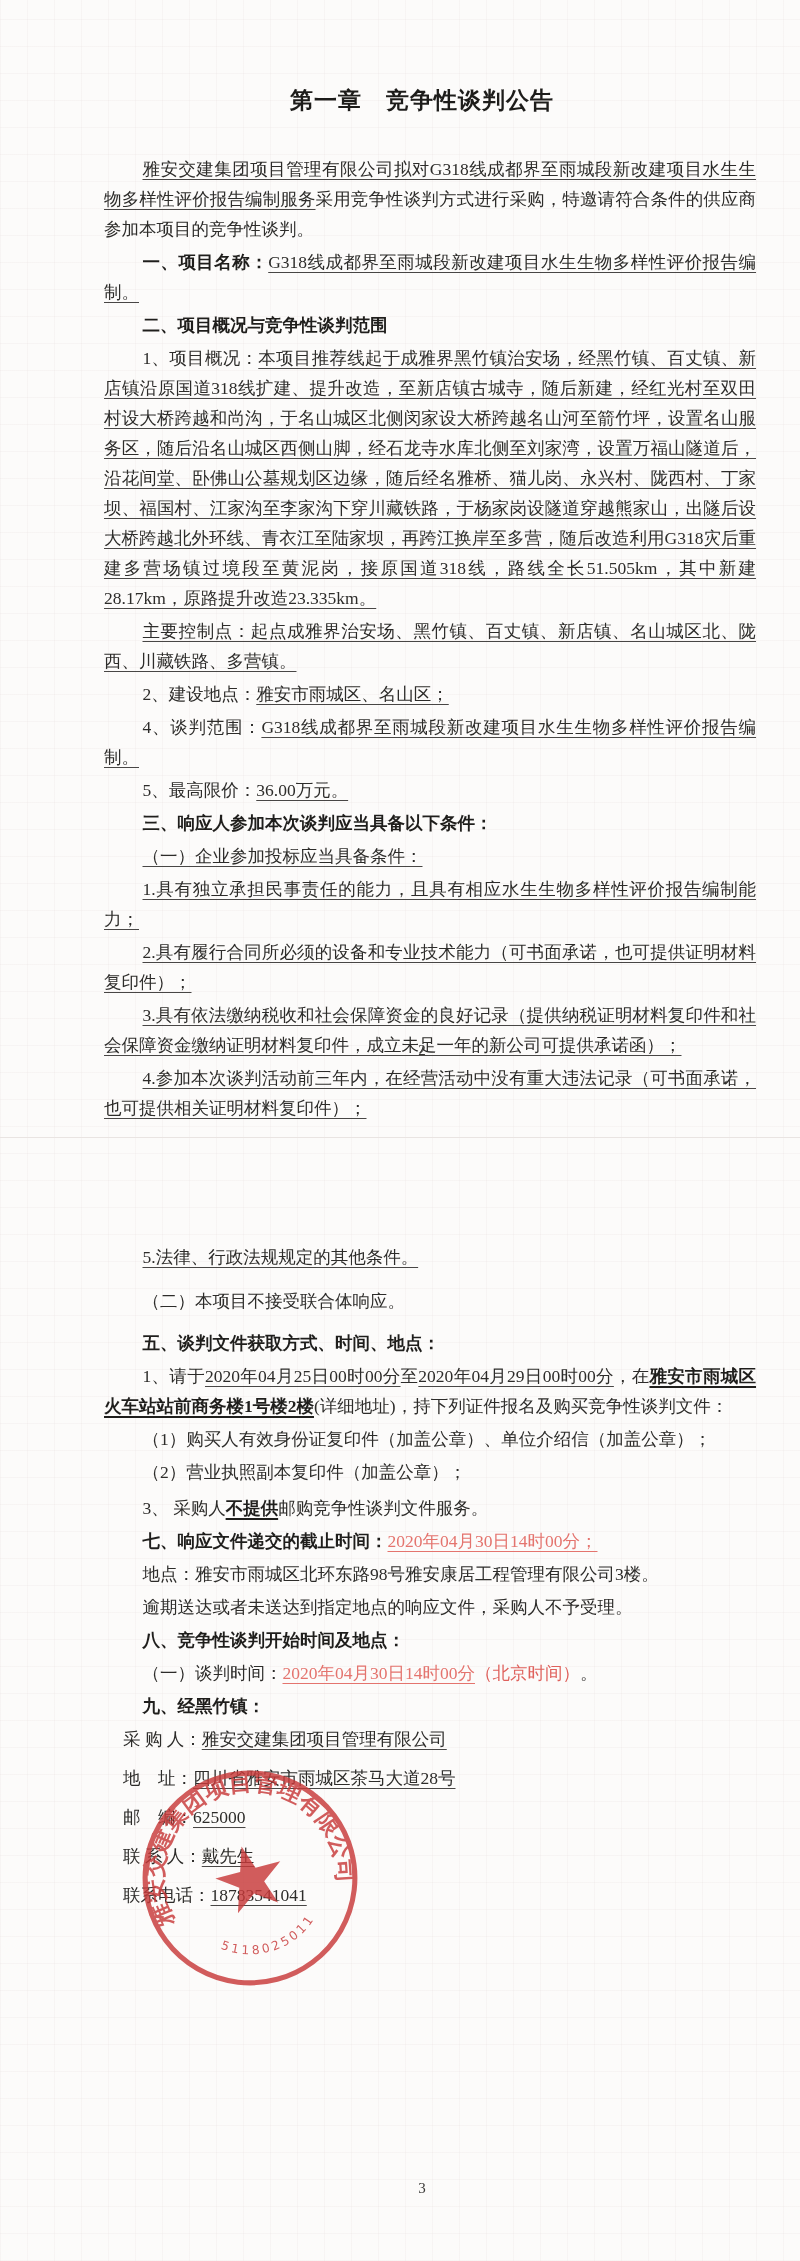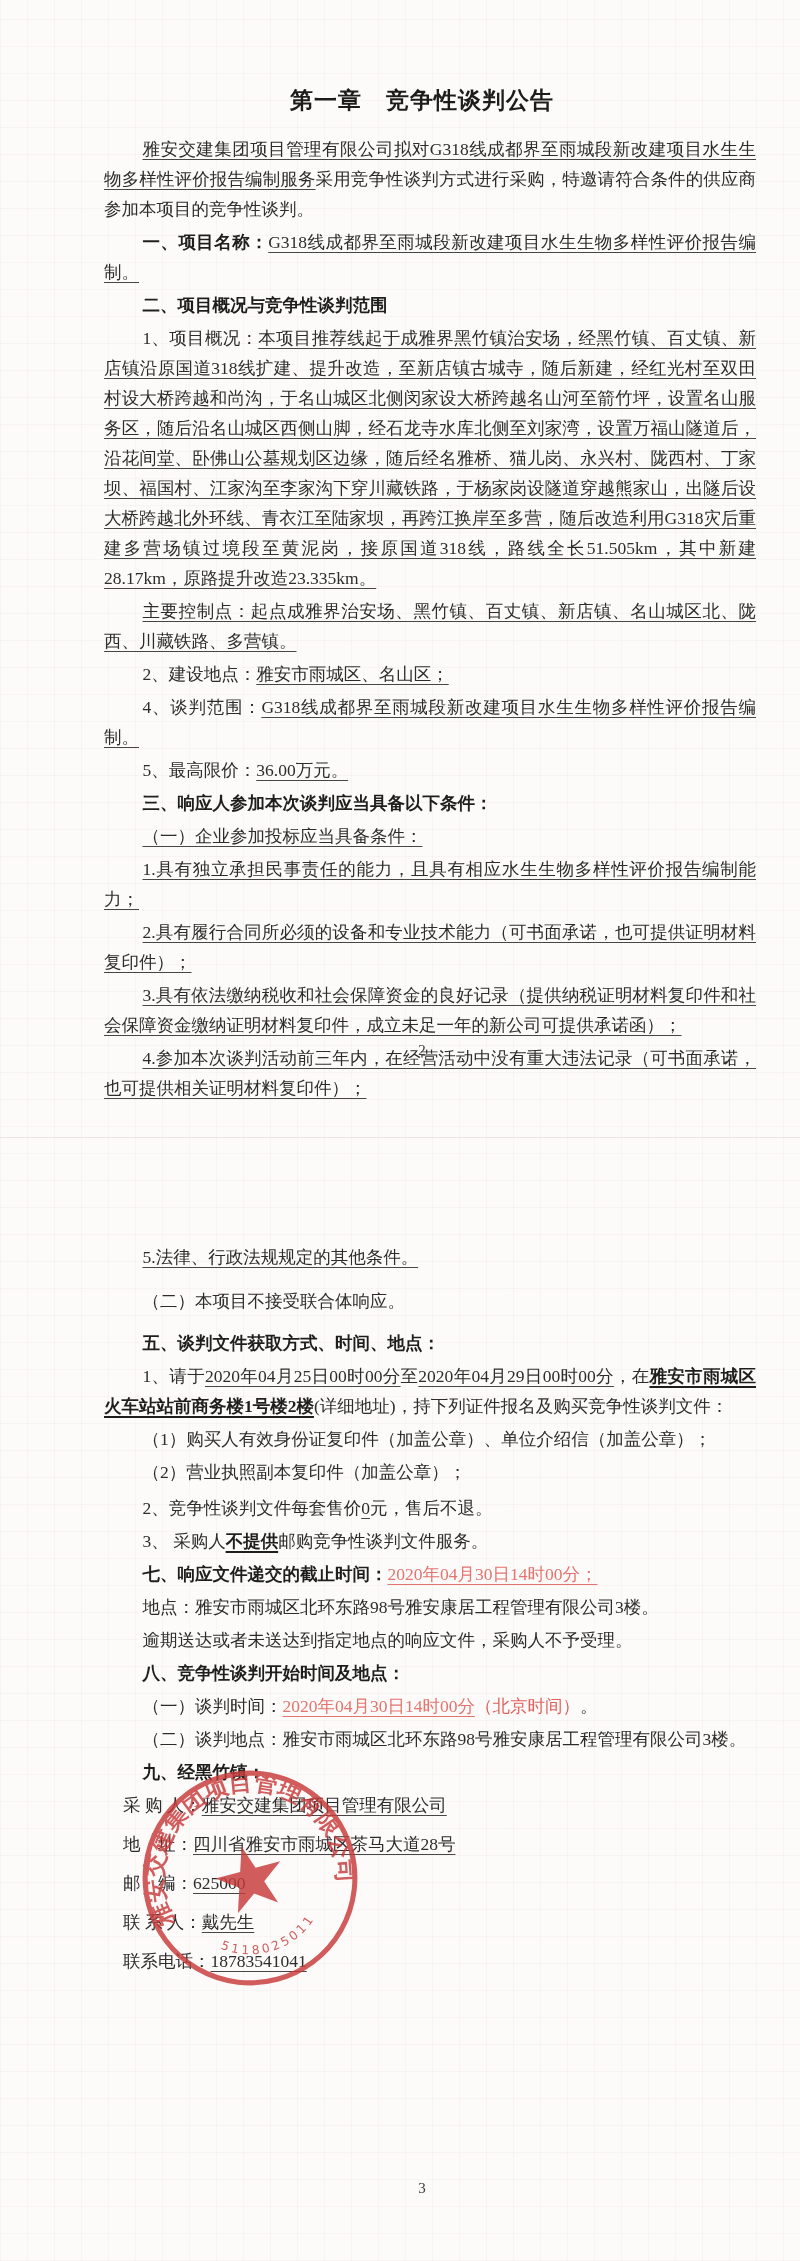--- a/index.html
+++ b/index.html
@@ -10,21 +10,21 @@
       repeating-linear-gradient(0deg, rgba(222,210,210,.16) 0 1px, transparent 1px 27px),
       repeating-linear-gradient(90deg, rgba(222,210,210,.16) 0 1px, transparent 1px 27px);
     font-family:"Liberation Serif","DejaVu Serif",serif;
     color:#2d2c2a;
   }
   .page{position:absolute;left:0;width:800px;box-sizing:border-box;}
   .page1{top:0;height:1137px;padding:84px 44px 0 88px;}
   .page2{top:1137px;height:1438px;padding:104px 44px 15px 88px;border-top:1px solid #e9e4e2;}
   .title{
     font-size:23px;font-weight:bold;text-align:center;
-    margin:0 0 16px 0;line-height:34px;color:#1d1c1a;letter-spacing:1px;
+    margin:0 0 36px 0;line-height:34px;color:#1d1c1a;letter-spacing:1px;
   }
   .para{margin:0 0 3px 16px;font-size:17.5px;line-height:30px;text-align:justify;}
   .indent{text-indent:2.2em;}
   .h{font-weight:bold;color:#1f1e1c;}
   .b{font-weight:bold;color:#1f1e1c;}
   .u{text-decoration:underline;text-decoration-thickness:1.2px;text-underline-offset:4px;text-decoration-skip-ink:none;text-decoration-color:rgba(40,38,36,.85);}
   .bu{font-weight:bold;color:#1f1e1c;text-decoration:underline;text-decoration-thickness:1.6px;text-underline-offset:4px;text-decoration-skip-ink:none;}
   .red{color:#df615c;}
   .ru{color:#e4746e;text-decoration:underline;text-decoration-thickness:1.2px;text-underline-offset:4px;text-decoration-skip-ink:none;text-decoration-color:#e4746e;}
   .mb14{margin-bottom:14px;}
@@ -79,34 +79,32 @@
     <p class="para indent mb12">（二）本项目不接受联合体响应。</p>
 
 
     <p class="para indent h">五、谈判文件获取方式、时间、地点：</p>
 
     <p class="para indent"><span>1、请于</span><span class="u">2020年04月25日00时00分</span><span>至</span><span class="u">2020年04月29日00时00分</span><span>，在</span><span class="bu">雅安市雨城区火车站站前商务楼1号楼2楼</span><span>(详细地址)，持下列证件报名及购买竞争性谈判文件：</span></p>
 
     <p class="para indent">（1）购买人有效身份证复印件（加盖公章）、单位介绍信（加盖公章）；</p>
     <p class="para indent mb6">（2）营业执照副本复印件（加盖公章）；</p>
 
-    <p class="para indent"><span>2、竞争性谈判文件每套售价</span><span class="u">0</span><span>元，售后不退。</span></p>
 
     <p class="para indent"><span>3、 采购人</span><span class="bu">不提供</span><span>邮购竞争性谈判文件服务。</span></p>
 
     <p class="para indent"><span class="b">七、响应文件递交的截止时间：</span><span class="ru">2020年04月30日14时00分；</span></p>
 
     <p class="para indent">地点：雅安市雨城区北环东路98号雅安康居工程管理有限公司3楼。</p>
     <p class="para indent">逾期送达或者未送达到指定地点的响应文件，采购人不予受理。</p>
 
     <p class="para indent h">八、竞争性谈判开始时间及地点：</p>
 
     <p class="para indent"><span>（一）谈判时间：</span><span class="ru">2020年04月30日14时00分</span><span class="red">（北京时间）</span><span>。</span></p>
 
-    <p class="para indent"><span>（二）谈判地点：</span><span>雅安市雨城区北环东路98号雅安康居工程管理有限公司3楼。</span></p>
 
     <p class="para indent h">九、经黑竹镇：</p>
 
     <p class="contact"><span class="clabel">采 购 人：</span><span class="u">雅安交建集团项目管理有限公司</span></p>
     <p class="contact"><span class="clabel">地    址：</span><span class="u">四川省雅安市雨城区茶马大道28号</span></p>
     <p class="contact"><span class="clabel">邮    编：</span><span class="u">625000</span></p>
     <p class="contact"><span class="clabel">联 系 人：</span><span class="u">戴先生</span></p>
     <p class="contact"><span class="clabel">联系电话：</span><span class="u">18783541041</span></p>
   </section>
   <div class="pagenum pn2" style="top:2180px;">3</div>

